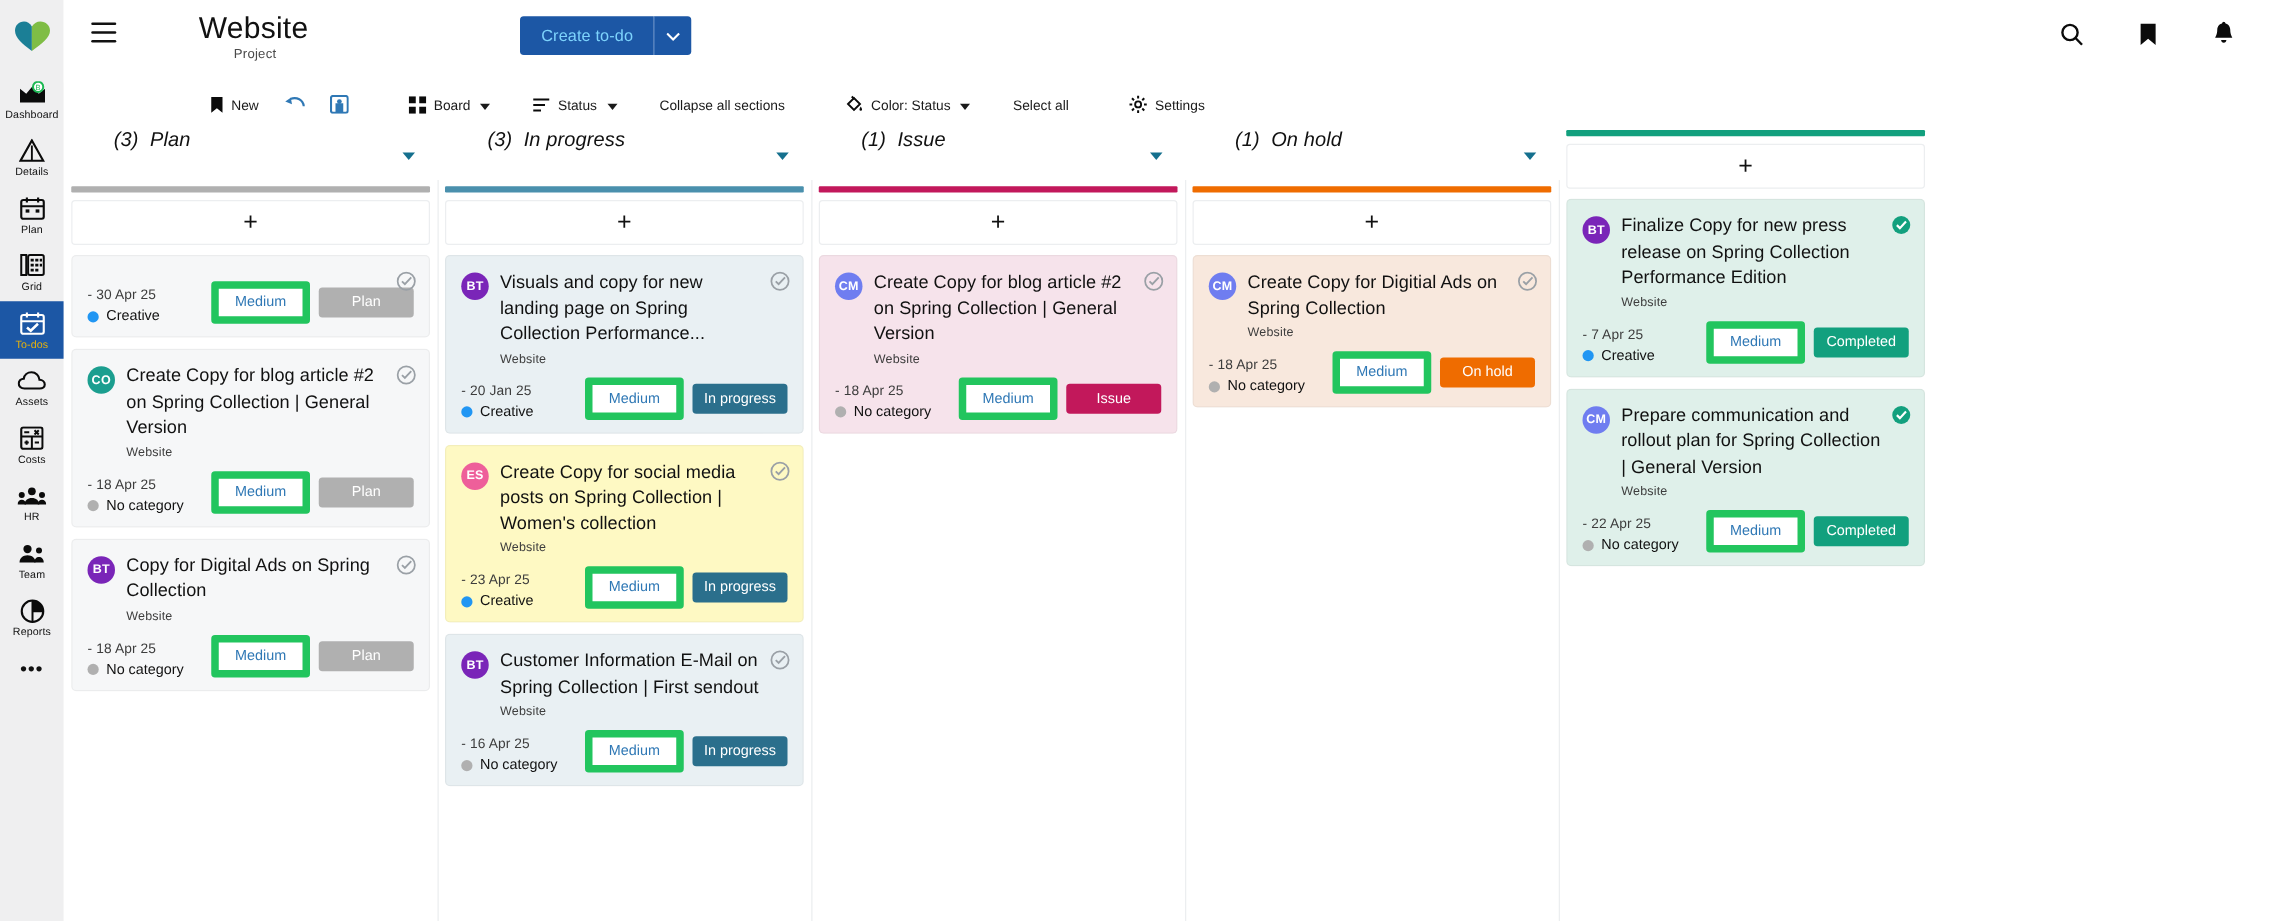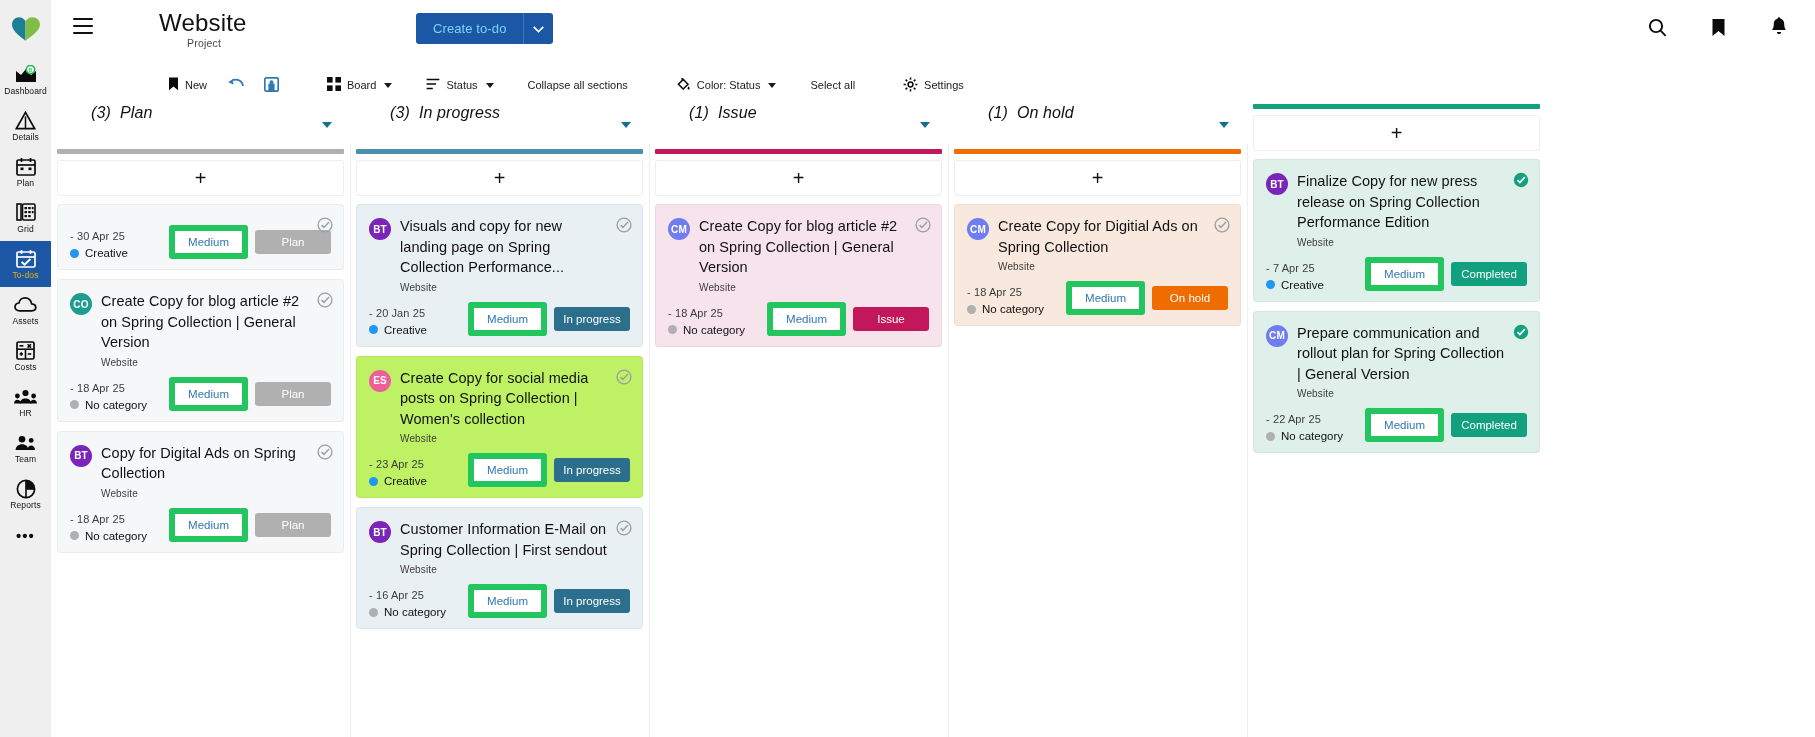--- a/index.html
+++ b/index.html
@@ -504,21 +504,21 @@
                     <span class="dot" style="background:#2196f3"></span>
                     <span>Creative</span>
                   </div>
                 </div>
                 <div class="badges">
                   <span class="badge-prio">Medium</span>
                   <span class="badge-status" style="background:#2b6f8c">In progress</span>
                 </div>
               </div>
             </div>
-            <div class="card" style="background: #bef264;">
+            <div class="card" style="background: #fef9c3;">
               <div class="card-check"><svg width="16" height="16" viewBox="0 0 16 16">
                   <circle cx="8" cy="8" r="6.9" stroke="#9aa0a6" stroke-width="1.4" fill="none"></circle>
                   <path d="M4.6 8.1 L6.9 10.4 L12 4.9" stroke="#9aa0a6" stroke-width="1.5" fill="none"></path>
                 </svg></div>
               <div class="card-top">
                 <div class="avatar" style="background:#ee5f9a">
                   <span>ES</span>
                 </div>
                 <div style="flex:1">
                   <div class="card-title">Create Copy for social media posts on Spring Collection | Women's collection</div>

